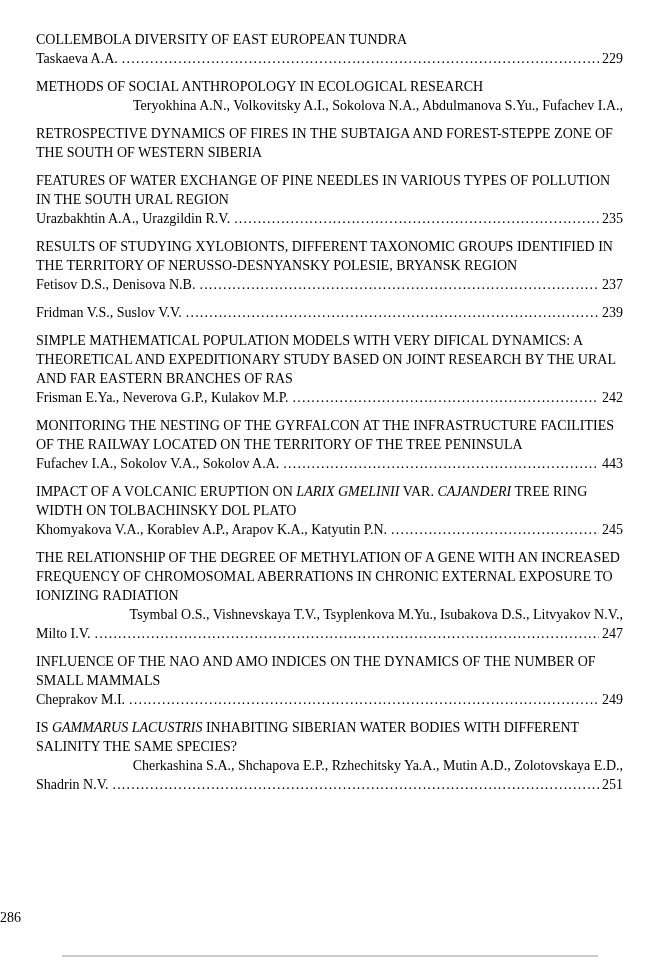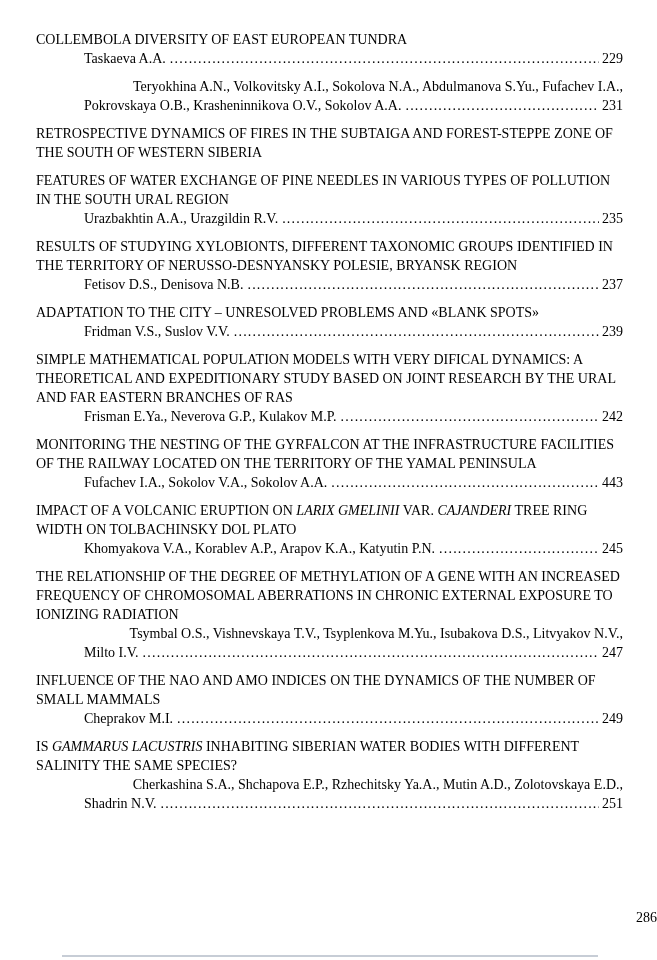--- a/index.html
+++ b/index.html
@@ -29,42 +29,41 @@
   .authors-cont {
     font-size: 14px;
     line-height: 19px;
     text-align: right;
   }
   .line {
     display: flex;
     align-items: baseline;
     font-size: 14px;
     line-height: 19px;
-    margin-left: 48px;
   }
   .authors { white-space: nowrap; }
   .leader {
     flex: 1;
     overflow: hidden;
     white-space: nowrap;
     margin: 0 3px 0 4px;
     min-width: 12px;
   }
   .leader::after {
     content: "....................................................................................................................................................................................................";
     letter-spacing: 1.2px;
     font-size: 14px;
   }
   .pagenum { white-space: nowrap; }
   .footer {
     position: absolute;
     left: 0;
     bottom: 34px;
     width: 100%;
-    text-align: right;
+    text-align: left;
     font-size: 14px;
   }
   .scan-line {
     position: absolute;
     left: 62px;
     bottom: 3px;
     width: 536px;
     height: 2px;
     background: #b9c1cc;
     opacity: 0.8;
@@ -78,26 +77,22 @@
   <div class="entry">
     <div class="title">COLLEMBOLA DIVERSITY OF EAST EUROPEAN TUNDRA</div>
     <div class="line">
       <span class="authors">Taskaeva A.A.</span>
       <span class="leader"></span>
       <span class="pagenum">229</span>
     </div>
   </div>
 
   <div class="entry">
+    <div class="title">METHODS OF SOCIAL ANTHROPOLOGY IN ECOLOGICAL RESEARCH</div>
     <div class="authors-cont">Teryokhina A.N., Volkovitsky A.I., Sokolova N.A., Abdulmanova S.Yu., Fufachev I.A.,</div>
-    <div class="line">
-      <span class="authors">Pokrovskaya O.B., Krasheninnikova O.V., Sokolov A.A.</span>
-      <span class="leader"></span>
-      <span class="pagenum">231</span>
-    </div>
   </div>
 
   <div class="entry">
     <div class="title">RETROSPECTIVE DYNAMICS OF FIRES IN THE SUBTAIGA AND FOREST-STEPPE ZONE OF THE SOUTH OF WESTERN SIBERIA</div>
   </div>
 
   <div class="entry">
     <div class="title">FEATURES OF WATER EXCHANGE OF PINE NEEDLES IN VARIOUS TYPES OF POLLUTION IN THE SOUTH URAL REGION</div>
     <div class="line">
       <span class="authors">Urazbakhtin A.A., Urazgildin R.V.</span>
@@ -109,39 +104,38 @@
   <div class="entry">
     <div class="title">RESULTS OF STUDYING XYLOBIONTS, DIFFERENT TAXONOMIC GROUPS IDENTIFIED IN THE TERRITORY OF NERUSSO-DESNYANSKY POLESIE, BRYANSK REGION</div>
     <div class="line">
       <span class="authors">Fetisov D.S., Denisova N.B.</span>
       <span class="leader"></span>
       <span class="pagenum">237</span>
     </div>
   </div>
 
   <div class="entry">
-    <div class="title">ADAPTATION TO THE CITY – UNRESOLVED PROBLEMS AND «BLANK SPOTS»</div>
     <div class="line">
       <span class="authors">Fridman V.S., Suslov V.V.</span>
       <span class="leader"></span>
       <span class="pagenum">239</span>
     </div>
   </div>
 
   <div class="entry">
     <div class="title">SIMPLE MATHEMATICAL POPULATION MODELS WITH VERY DIFICAL DYNAMICS: A THEORETICAL AND EXPEDITIONARY STUDY BASED ON JOINT RESEARCH BY THE URAL AND FAR EASTERN BRANCHES OF RAS</div>
     <div class="line">
       <span class="authors">Frisman E.Ya., Neverova G.P., Kulakov M.P.</span>
       <span class="leader"></span>
       <span class="pagenum">242</span>
     </div>
   </div>
 
   <div class="entry">
-    <div class="title">MONITORING THE NESTING OF THE GYRFALCON AT THE INFRASTRUCTURE FACILITIES OF THE RAILWAY LOCATED ON THE TERRITORY OF THE YAMAL PENINSULA</div>
+    <div class="title">MONITORING THE NESTING OF THE GYRFALCON AT THE INFRASTRUCTURE FACILITIES OF THE RAILWAY LOCATED ON THE TERRITORY OF THE TREE PENINSULA</div>
     <div class="line">
       <span class="authors">Fufachev I.A., Sokolov V.A., Sokolov A.A.</span>
       <span class="leader"></span>
       <span class="pagenum">443</span>
     </div>
   </div>
 
   <div class="entry">
     <div class="title"><span>IMPACT OF A VOLCANIC ERUPTION ON</span> <i>LARIX GMELINII</i> <span>VAR.</span> <i>CAJANDERI</i> <span>TREE RING WIDTH ON TOLBACHINSKY DOL PLATO</span></div>
     <div class="line">

